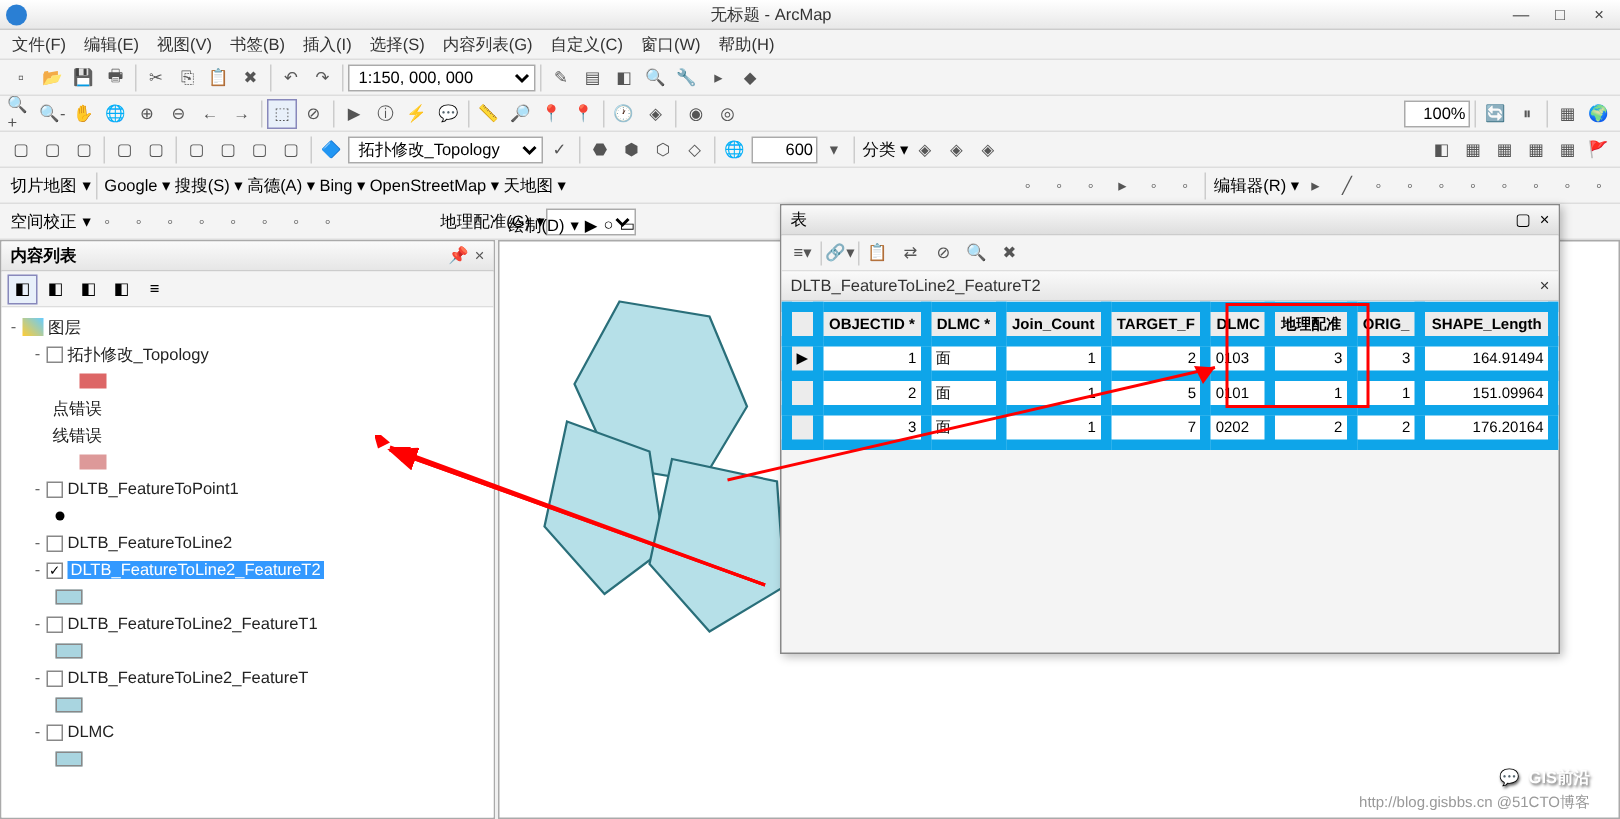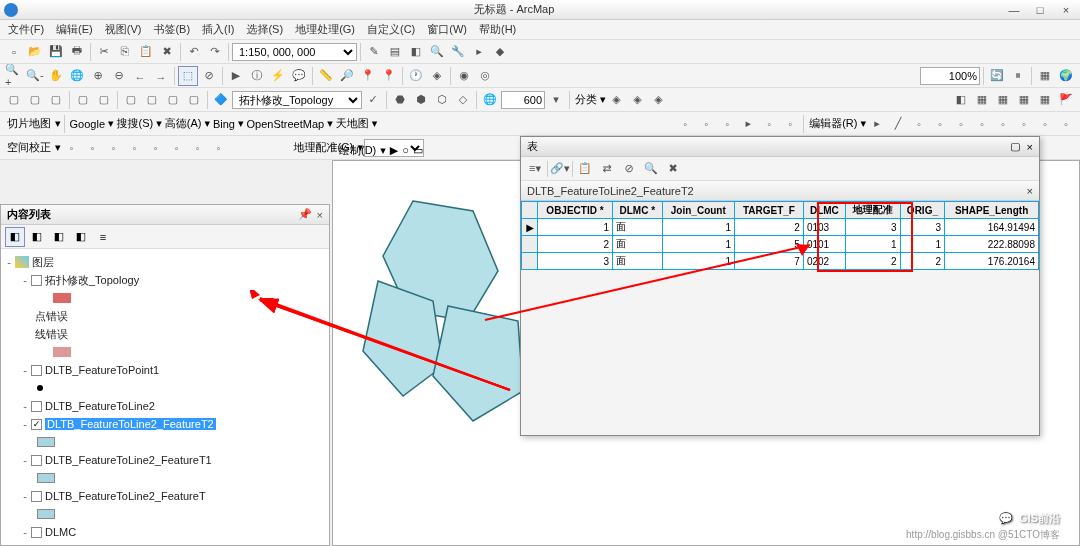--- a/index.html
+++ b/index.html
@@ -9,21 +9,21 @@
 .titlebar .title{flex:1;text-align:center;color:#333;}
 .titlebar .winbtns{display:flex;gap:6px;}
 .titlebar .winbtns span{width:20px;height:14px;display:flex;align-items:center;justify-content:center;color:#444;border:1px solid transparent;}
 .menubar{height:20px;background:#f4f4f4;display:flex;align-items:center;padding:0 4px;border-bottom:1px solid #ddd;gap:4px;}
 .menubar span{padding:1px 4px;color:#333;}
 .toolbar{height:24px;background:#f4f4f4;display:flex;align-items:center;padding:0 4px;border-bottom:1px solid #ddd;gap:1px;flex-wrap:nowrap;overflow:hidden;}
 .toolbar .sep{width:1px;height:18px;background:#ccc;margin:0 2px;}
 .toolbar .btn{width:20px;height:20px;display:flex;align-items:center;justify-content:center;border:1px solid transparent;color:#555;}
 .toolbar select,.toolbar input{height:18px;font-size:11px;border:1px solid #aaa;background:#fff;padding:0 2px;}
 .main{display:flex;height:calc(546px - 20px - 20px - 24px*5);}
-.toc{width:330px;background:#fff;border:1px solid #aaa;display:flex;flex-direction:column;margin-top:44px;}
+.toc{width:330px;background:#fff;border:1px solid #aaa;display:flex;flex-direction:column;}
 .toc-hdr{height:20px;background:linear-gradient(#fafafa,#e6e6e6);display:flex;align-items:center;padding:0 6px;border-bottom:1px solid #ccc;}
 .toc-hdr .t{flex:1;font-weight:bold;}
 .toc-hdr .pin{color:#555;margin-right:4px;}
 .toc-hdr .x{color:#555;}
 .toc-btns{height:24px;background:#f4f4f4;display:flex;align-items:center;padding:0 4px;gap:2px;border-bottom:1px solid #ddd;}
 .toc-btns .b{width:20px;height:20px;display:flex;align-items:center;justify-content:center;border:1px solid transparent;}
 .tree{flex:1;overflow:auto;padding:4px 2px;background:#fff;}
 .tree-row{display:flex;align-items:center;height:18px;white-space:nowrap;}
 .tree-row .ind{display:inline-block;}
 .tree-row .tw{width:12px;color:#666;text-align:center;}
@@ -34,21 +34,21 @@
 .sym{width:18px;height:10px;display:inline-block;margin-left:2px;}
 .mapview{flex:1;background:#fff;border:1px solid #aaa;position:relative;margin-left:2px;}
 .polys{position:absolute;left:20px;top:30px;}
 .tablewin{position:absolute;right:40px;top:136px;width:520px;height:300px;background:#f4f4f4;border:1px solid #888;box-shadow:2px 2px 6px rgba(0,0,0,0.25);}
 .tw-hdr{height:20px;background:linear-gradient(#fafafa,#dedede);display:flex;align-items:center;padding:0 6px;border-bottom:1px solid #ccc;}
 .tw-hdr .t{flex:1;}
 .tw-tb{height:24px;background:#f4f4f4;display:flex;align-items:center;padding:0 4px;gap:2px;border-bottom:1px solid #ddd;}
 .tw-tb .b{width:20px;height:20px;display:flex;align-items:center;justify-content:center;color:#555;}
 .tw-title{height:20px;background:linear-gradient(#fafafa,#e6e6e6);display:flex;align-items:center;padding:0 6px;border-bottom:1px solid #ccc;color:#333;}
 .grid{width:100%;border-collapse:collapse;background:#fff;}
-.grid th,.grid td{border:1px solid #0ea5e9;padding:1px 3px;font-size:10px;height:16px;white-space:nowrap;}
+.grid th,.grid td{border:7px solid #0ea5e9;padding:1px 3px;font-size:10px;height:16px;white-space:nowrap;}
 .grid th{background:#ececec;font-weight:bold;text-align:center;}
 .grid td{text-align:right;}
 .grid td.l{text-align:left;}
 .grid td.sel{width:16px;background:#ececec;}
 .redbox{position:absolute;border:2px solid red;pointer-events:none;}
 .arrow-line{position:absolute;pointer-events:none;}
 .watermark{position:absolute;right:20px;bottom:20px;color:#fff;font-size:18px;font-weight:bold;text-shadow:1px 1px 2px rgba(0,0,0,0.6);display:flex;align-items:center;gap:6px;}
 .watermark2{position:absolute;right:20px;bottom:4px;color:#999;font-size:10px;}
 </style>
 </head>
@@ -64,21 +64,21 @@
   </div>
 </div>
 
 <div class="menubar">
   <span>文件(F)</span>
   <span>编辑(E)</span>
   <span>视图(V)</span>
   <span>书签(B)</span>
   <span>插入(I)</span>
   <span>选择(S)</span>
-  <span>地理处理(G)</span>
+  <span>内容列表(G)</span>
   <span>自定义(C)</span>
   <span>窗口(W)</span>
   <span>帮助(H)</span>
 </div>
 
 <div class="toolbar">
   <span class="btn">▫</span>
   <span class="btn">📂</span>
   <span class="btn">💾</span>
   <span class="btn">🖶</span>
@@ -124,21 +124,21 @@
   <span class="btn">🔎</span>
   <span class="btn">📍</span>
   <span class="btn">📍</span>
   <span class="sep"></span>
   <span class="btn">🕐</span>
   <span class="btn">◈</span>
   <span class="sep"></span>
   <span class="btn">◉</span>
   <span class="btn">◎</span>
   <span style="flex:1"></span>
-  <input style="width: 60px; text-align: right;" value="100%">
+  <input style="width: 44px; text-align: right;" value="100%">
   <span class="sep"></span>
   <span class="btn">🔄</span>
   <span class="btn">⏸</span>
   <span class="sep"></span>
   <span class="btn">▦</span>
   <span class="btn">🌍</span>
 </div>
 
 <div class="toolbar">
   <span class="btn">▢</span>
@@ -403,21 +403,21 @@
           </tr>
           <tr>
             <td class="sel"></td>
             <td>2</td>
             <td class="l">面</td>
             <td>1</td>
             <td>5</td>
             <td class="l">0101</td>
             <td>1</td>
             <td>1</td>
-            <td>222.88098</td>
+            <td>151.09964</td>
           </tr>
           <tr>
             <td class="sel"></td>
             <td>3</td>
             <td class="l">面</td>
             <td>1</td>
             <td>7</td>
             <td class="l">0202</td>
             <td>2</td>
             <td>2</td>

